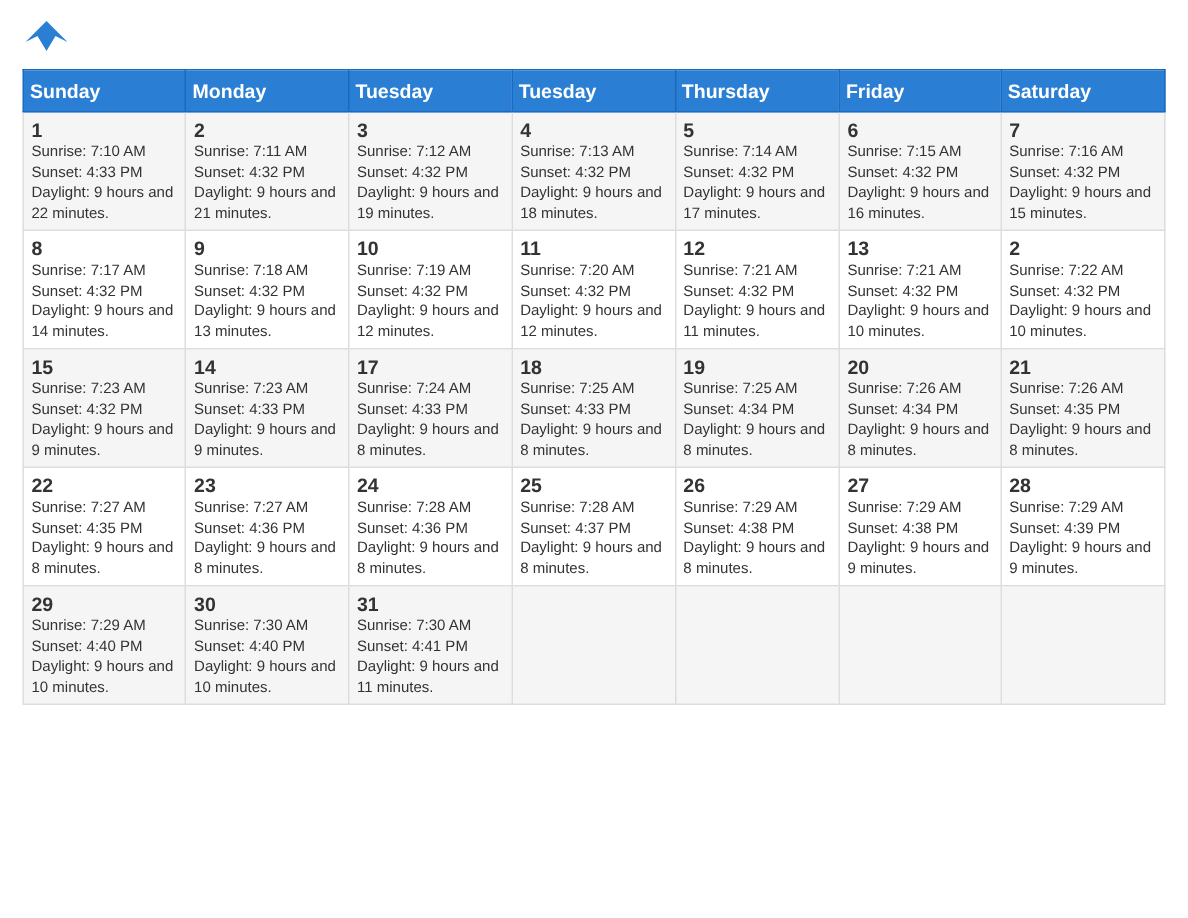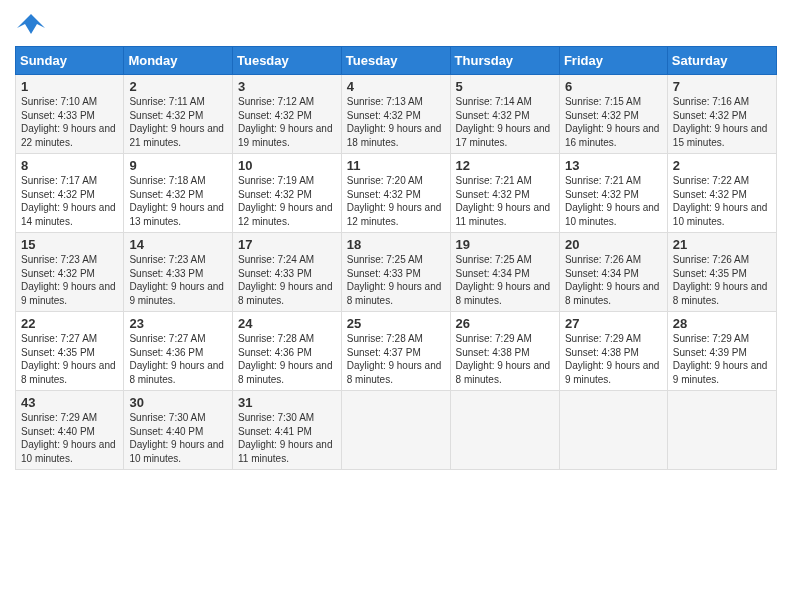--- a/index.html
+++ b/index.html
@@ -175,21 +175,21 @@
           <td><span class="day-num">25</span>
 <span class="cell-text">Sunrise: 7:28 AM<br>Sunset: 4:37 PM<br>Daylight: 9 hours and 8 minutes.</span></td>
           <td><span class="day-num">26</span>
 <span class="cell-text">Sunrise: 7:29 AM<br>Sunset: 4:38 PM<br>Daylight: 9 hours and 8 minutes.</span></td>
           <td><span class="day-num">27</span>
 <span class="cell-text">Sunrise: 7:29 AM<br>Sunset: 4:38 PM<br>Daylight: 9 hours and 9 minutes.</span></td>
           <td><span class="day-num">28</span>
 <span class="cell-text">Sunrise: 7:29 AM<br>Sunset: 4:39 PM<br>Daylight: 9 hours and 9 minutes.</span></td>
         </tr>
         <tr>
-          <td><span class="day-num">43</span>
+          <td><span class="day-num">29</span>
 <span class="cell-text">Sunrise: 7:29 AM<br>Sunset: 4:40 PM<br>Daylight: 9 hours and 10 minutes.</span></td>
           <td><span class="day-num">30</span>
 <span class="cell-text">Sunrise: 7:30 AM<br>Sunset: 4:40 PM<br>Daylight: 9 hours and 10 minutes.</span></td>
           <td><span class="day-num">31</span>
 <span class="cell-text">Sunrise: 7:30 AM<br>Sunset: 4:41 PM<br>Daylight: 9 hours and 11 minutes.</span></td>
           <td class="empty-cell"></td>
           <td class="empty-cell"></td>
           <td class="empty-cell"></td>
           <td class="empty-cell"></td>
         </tr>

